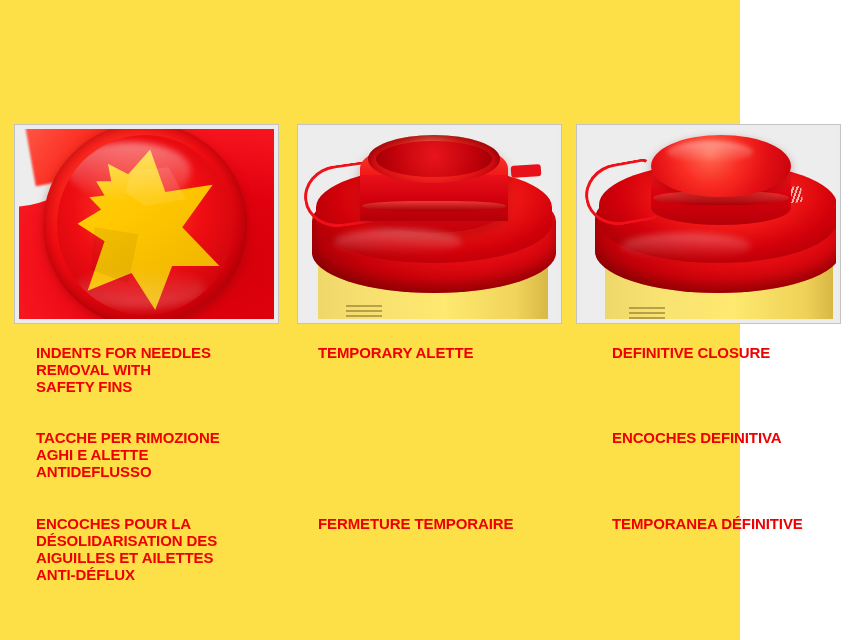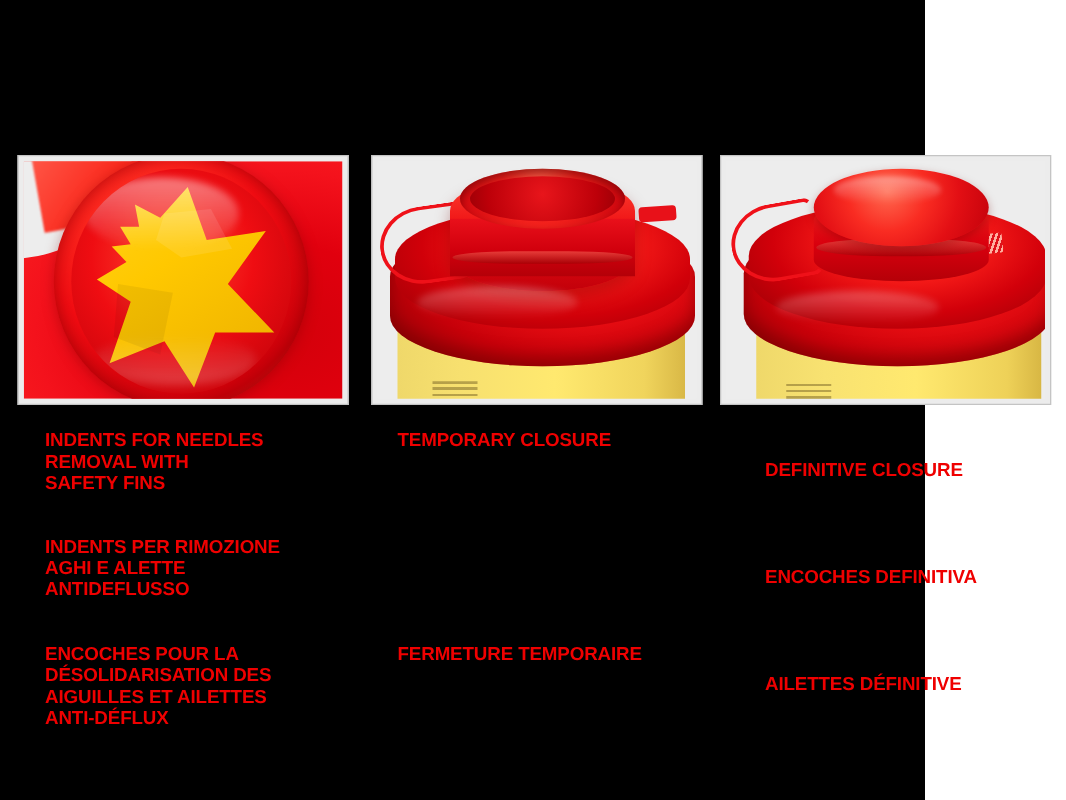--- a/index.html
+++ b/index.html
@@ -12,21 +12,21 @@
     height: 640px;
     overflow: hidden;
     font-family: "Liberation Sans", sans-serif;
     -webkit-font-smoothing: antialiased;
   }
 
   .sheet {
     position: relative;
     width: 740px;
     height: 640px;
-    background: #000000;
+    background: #fde047;
   }
 
   
   .panel-row {
     position: absolute;
     top: 124px;
     left: 0;
     width: 853px;
     height: 200px;
   }
@@ -314,21 +314,21 @@
     letter-spacing: -0.1px;
     font-stretch: condensed;
     white-space: pre-line;
   }
   .cap-en { top: 344px; }
   .cap-it { top: 429px; }
   .cap-fr { top: 515px; }
 
   .col-1 { left: 36px;  width: 262px; }
   .col-2 { left: 318px; width: 262px; }
-  .col-3 { left: 612px; width: 240px; margin-top: 24px; }
+  .col-3 { left: 612px; width: 240px; }
 </style>
 </head>
 <body>
 
 <div class="sheet">
 
   <div class="panel-row">
 
     <div class="panel" id="panel-1">
       <div class="panel-inner">
@@ -390,28 +390,28 @@
         <div class="p3-cap-gloss"></div>
         <div class="p3-gloss"></div>
       </div>
     </div>
 
   </div>
 
   <div class="caption-col cap-en col-1">INDENTS FOR NEEDLES
 REMOVAL WITH
 SAFETY FINS</div>
-  <div class="caption-col cap-en col-2">TEMPORARY CLOSURE</div>
+  <div class="caption-col cap-en col-2">TEMPORARY ALETTE</div>
   <div class="caption-col cap-en col-3">DEFINITIVE CLOSURE</div>
 
-  <div class="caption-col cap-it col-1">INDENTS PER RIMOZIONE
+  <div class="caption-col cap-it col-1">TACCHE PER RIMOZIONE
 AGHI E ALETTE
 ANTIDEFLUSSO</div>
   <div class="caption-col cap-it col-3">ENCOCHES DEFINITIVA</div>
 
   <div class="caption-col cap-fr col-2">FERMETURE TEMPORAIRE</div>
   <div class="caption-col cap-fr col-1">ENCOCHES POUR LA
 DÉSOLIDARISATION DES
 AIGUILLES ET AILETTES
 ANTI-DÉFLUX</div>
-  <div class="caption-col cap-fr col-3">AILETTES DÉFINITIVE</div>
+  <div class="caption-col cap-fr col-3">TEMPORANEA DÉFINITIVE</div>
 
 </div>
 
 </body></html>

